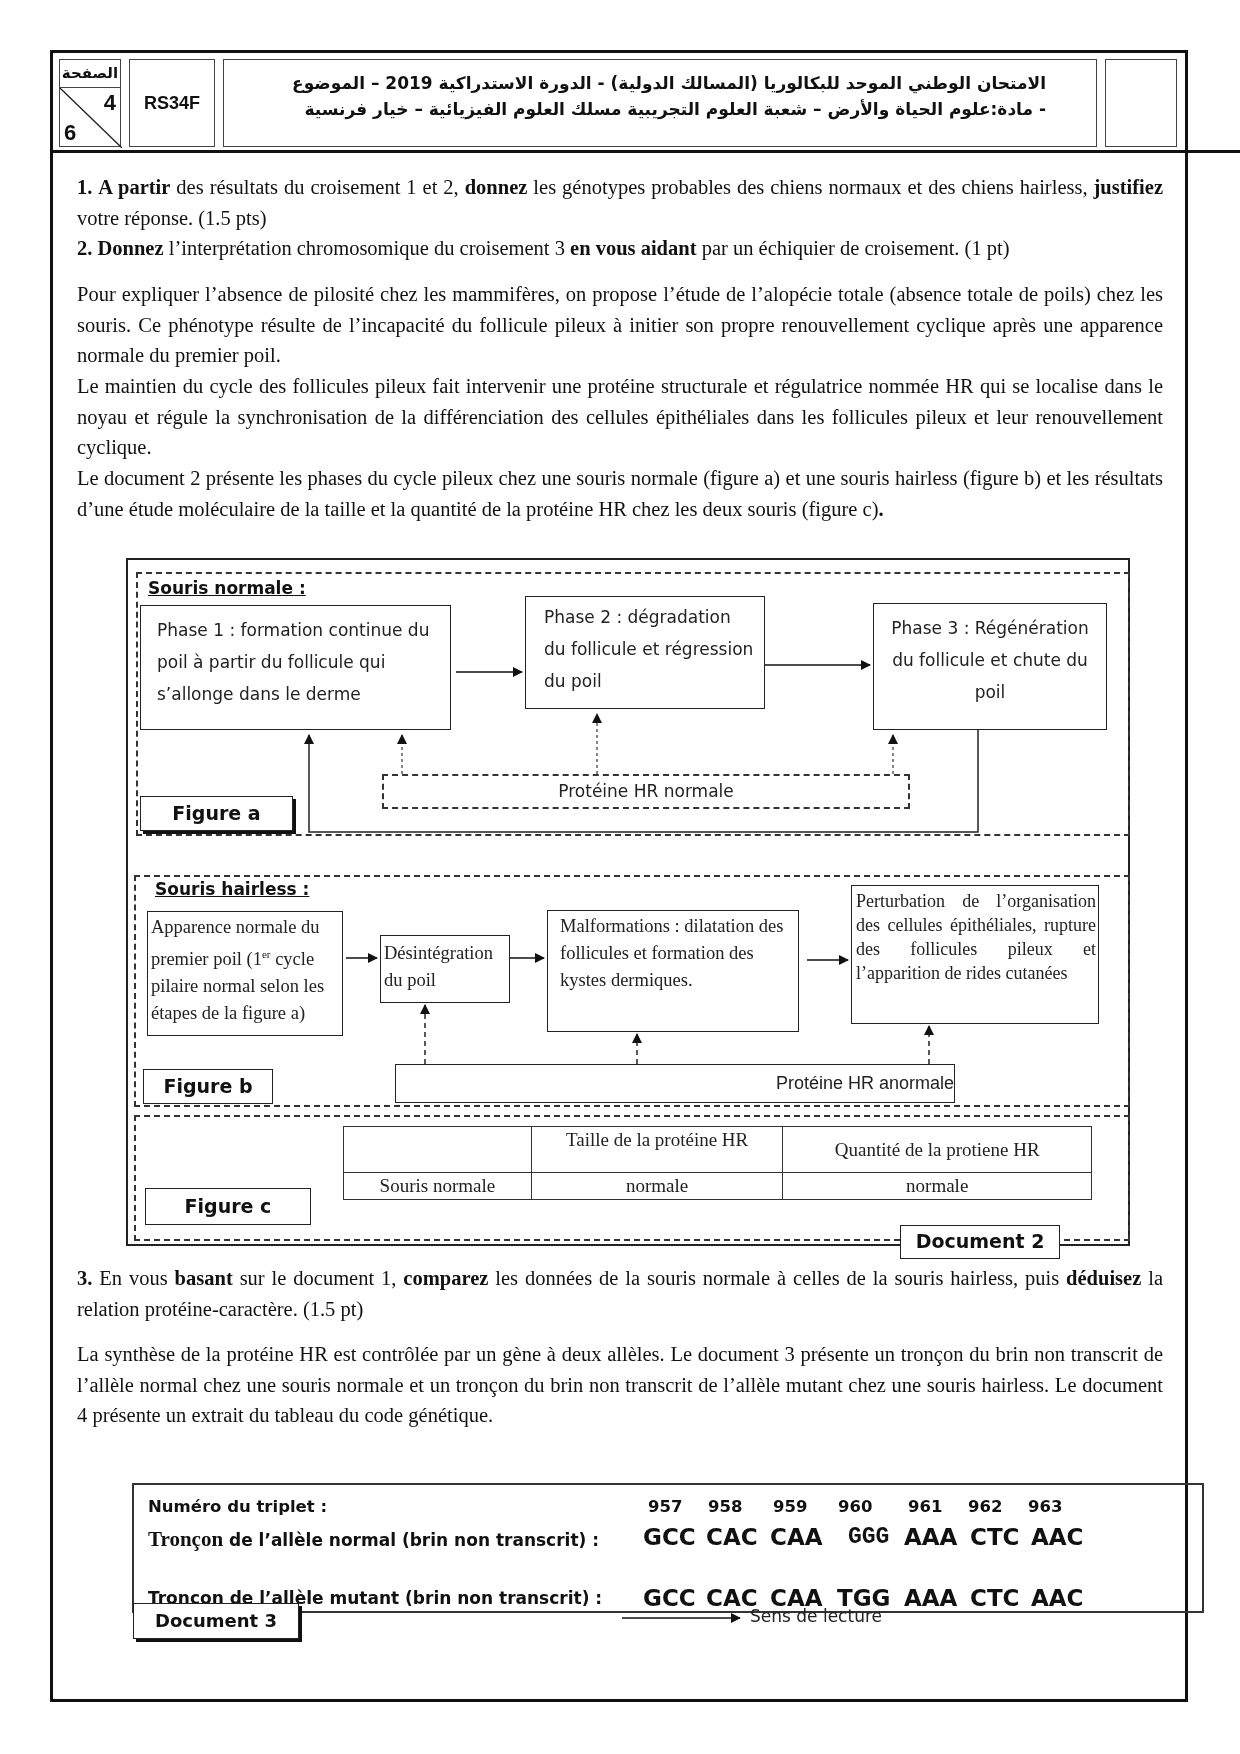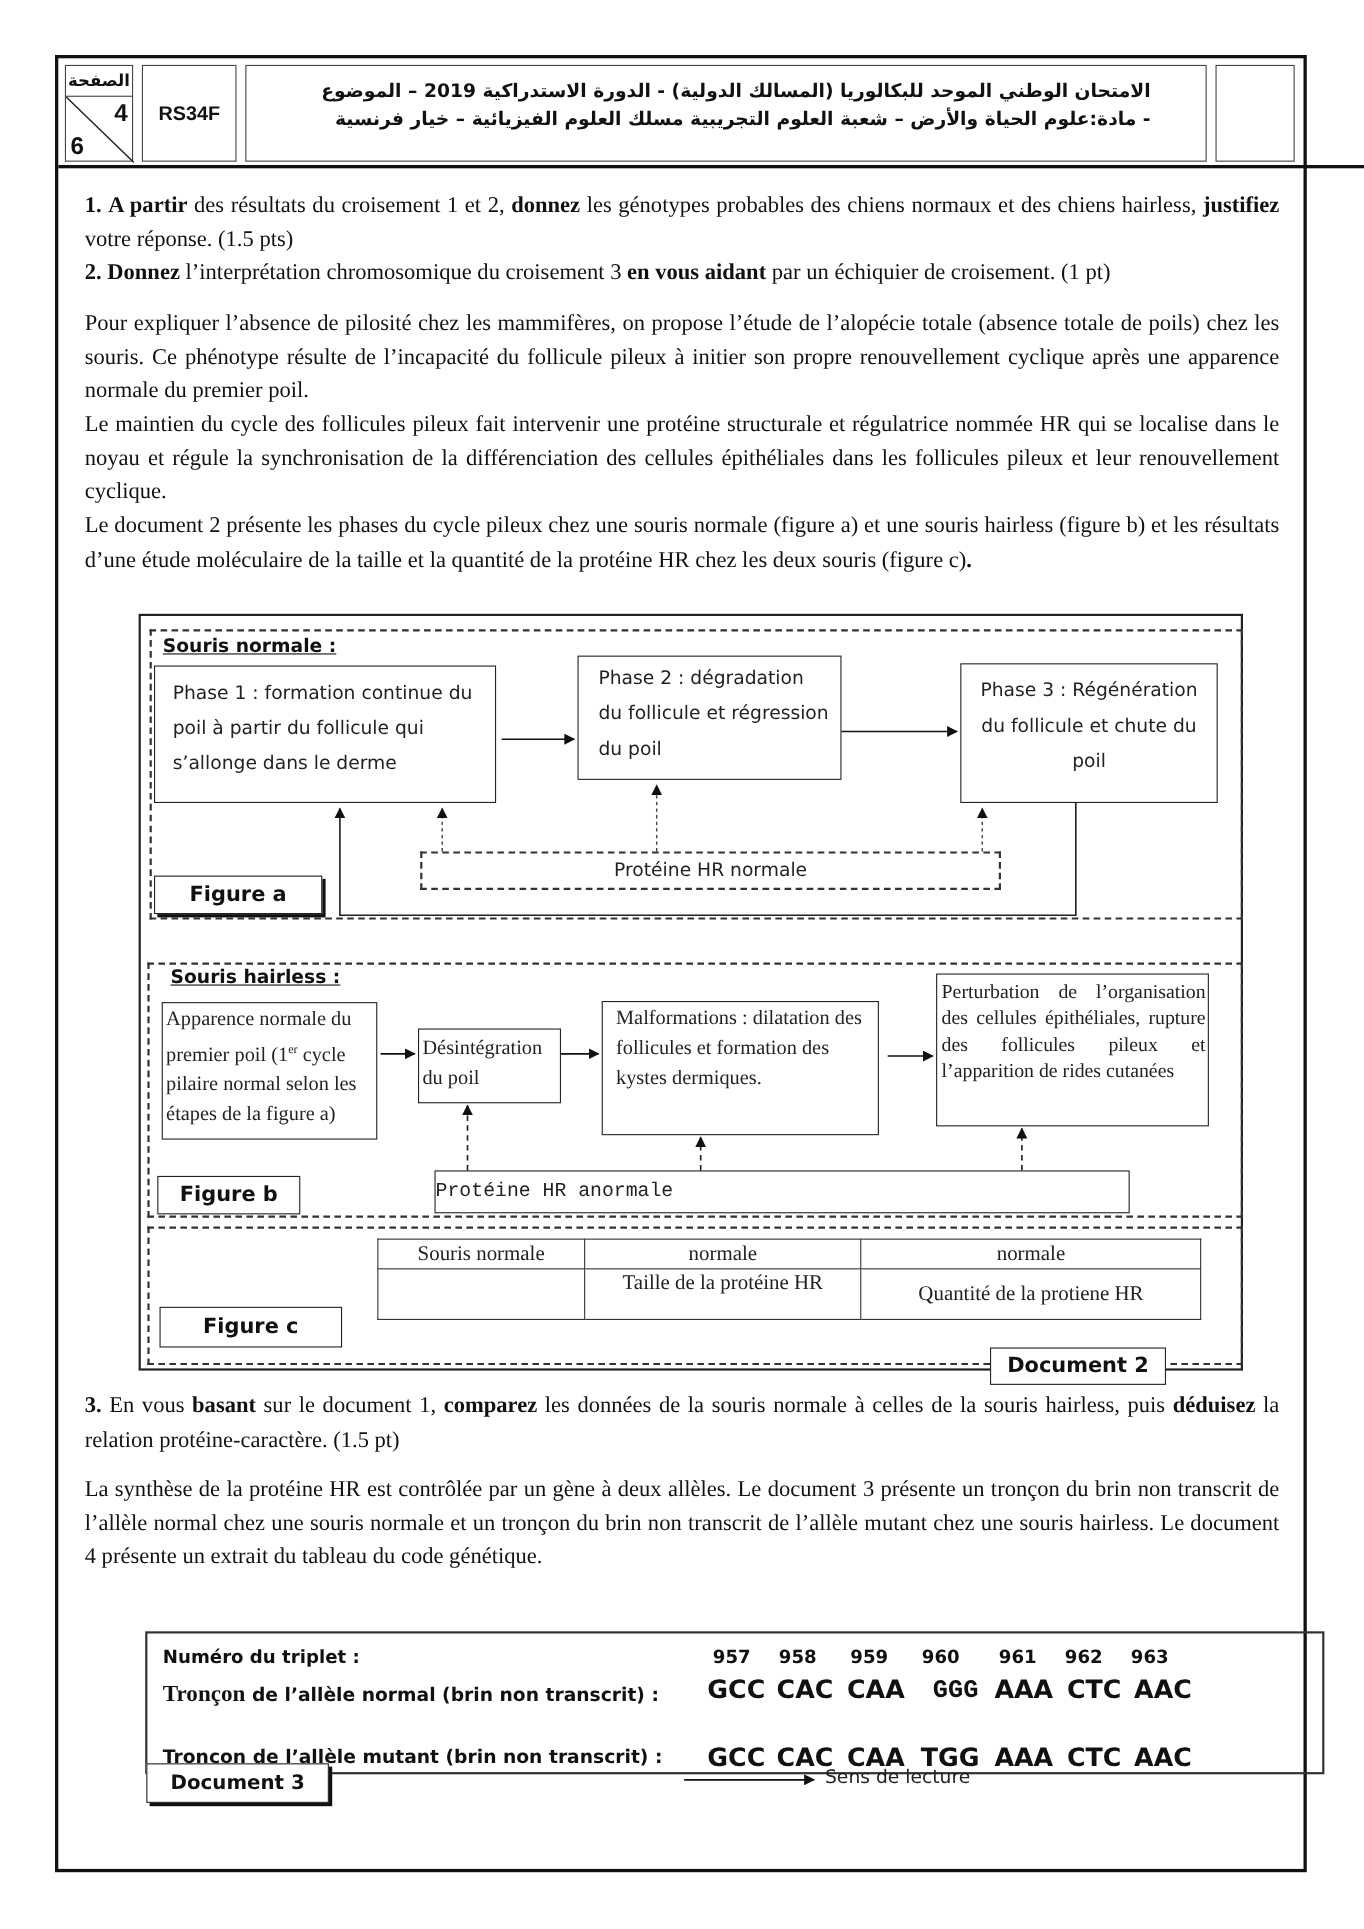--- a/index.html
+++ b/index.html
@@ -104,50 +104,50 @@
 </svg>
 
 <div class="dashed" style="left:134px; top:875px; width:996px; height:232px;"></div>
 <div class="sub-title" style="left:155px; top:879px;">Souris hairless :</div>
 
 <div class="box fig-b-text" style="left:147px; top:911px; width:196px; height:125px; padding:2px 0 0 3px;"><span>Apparence normale du premier poil (1</span><sup style="font-size:11px;">er</sup><span> cycle pilaire normal selon les étapes de la figure a)</span></div>
 <div class="box fig-b-text" style="left:380px; top:935px; width:130px; height:68px; padding:4px 0 0 3px;">Désintégration du poil</div>
 <div class="box fig-b-text" style="left:547px; top:910px; width:252px; height:122px; padding:2px 6px 0 12px;">Malformations : dilatation des follicules et formation des kystes dermiques.</div>
 <div class="box fig-b-text" style="left:851px; top:885px; width:248px; height:139px; padding:3px 2px 0 4px; text-align:justify; font-size:18px; line-height:24px;">Perturbation de l’organisation des cellules épithéliales, rupture des follicules pileux et l’apparition de rides cutanées</div>
 
-<div class="box" style="left:395px; top:1064px; width:632px; height:39px; font-family:Liberation Mono, monospace; font-size:18px; text-align:left; line-height:37px; color:#222;">Protéine HR anormale</div>
+<div class="box" style="left:395px; top:1064px; width:560px; height:39px; font-family:Liberation Sans, sans-serif; font-size:18px; text-align:right; line-height:37px; color:#222;">Protéine HR anormale</div>
 
 <div class="figlabel" style="left:143px; top:1069px; width:130px; height:35px; line-height:32px; box-shadow:none;">Figure b</div>
 
 <svg class="arrows" width="1240" height="1754">
   <defs>
     <marker id="ah2" markerWidth="10" markerHeight="10" refX="9" refY="5" orient="auto" markerUnits="userSpaceOnUse">
       <path d="M0,0 L10,5 L0,10 z" fill="#111"></path>
     </marker>
   </defs>
   <line x1="346" y1="958" x2="377" y2="958" stroke="#111" stroke-width="1.5" marker-end="url(#ah2)"></line>
   <line x1="510" y1="958" x2="544" y2="958" stroke="#111" stroke-width="1.5" marker-end="url(#ah2)"></line>
   <line x1="807" y1="960" x2="848" y2="960" stroke="#111" stroke-width="1.5" marker-end="url(#ah2)"></line>
   <line x1="425" y1="1064" x2="425" y2="1005" stroke="#222" stroke-width="1.5" stroke-dasharray="5,4" marker-end="url(#ah2)"></line>
   <line x1="637" y1="1064" x2="637" y2="1034" stroke="#222" stroke-width="1.5" stroke-dasharray="5,4" marker-end="url(#ah2)"></line>
   <line x1="929" y1="1064" x2="929" y2="1026" stroke="#222" stroke-width="1.5" stroke-dasharray="5,4" marker-end="url(#ah2)"></line>
 </svg>
 
 <div class="dashed" style="left:134px; top:1115px; width:996px; height:126px;"></div>
 <table class="figc" style="left:343px; top:1126px; width:749px;">
   <tbody>
-      <tr style="height:27px;">
+      <tr style="height:46px;">
+    <td style="width:188px;"></td>
+    <td style="width:252px; vertical-align:top; padding-top:2px;">Taille de la protéine HR</td>
+    <td style="width:309px;">Quantité de la protiene HR</td>
+  </tr>
+  <tr style="height:27px;">
     <td>Souris normale</td>
     <td>normale</td>
     <td>normale</td>
-  </tr>
-  <tr style="height:46px;">
-    <td style="width:188px;"></td>
-    <td style="width:252px; vertical-align:top; padding-top:2px;">Taille de la protéine HR</td>
-    <td style="width:309px;">Quantité de la protiene HR</td>
   </tr>
 </tbody>
   </table>
 <div class="figlabel" style="left:145px; top:1188px; width:166px; height:37px; line-height:34px; box-shadow:none;">Figure c</div>
 
 <div class="figlabel" style="left:900px; top:1225px; width:160px; height:34px; line-height:31px; box-shadow:none; font-size:19px;">Document 2</div>
 
 <div class="text" style="top:1263px;">
   <b>3.</b><span> En vous </span><b>basant</b><span> sur le document 1, </span><b>comparez</b><span> les données de la souris normale à celles de la souris hairless, puis </span><b>déduisez</b><span> la relation protéine-caractère. (1.5 pt)</span>
 </div>

